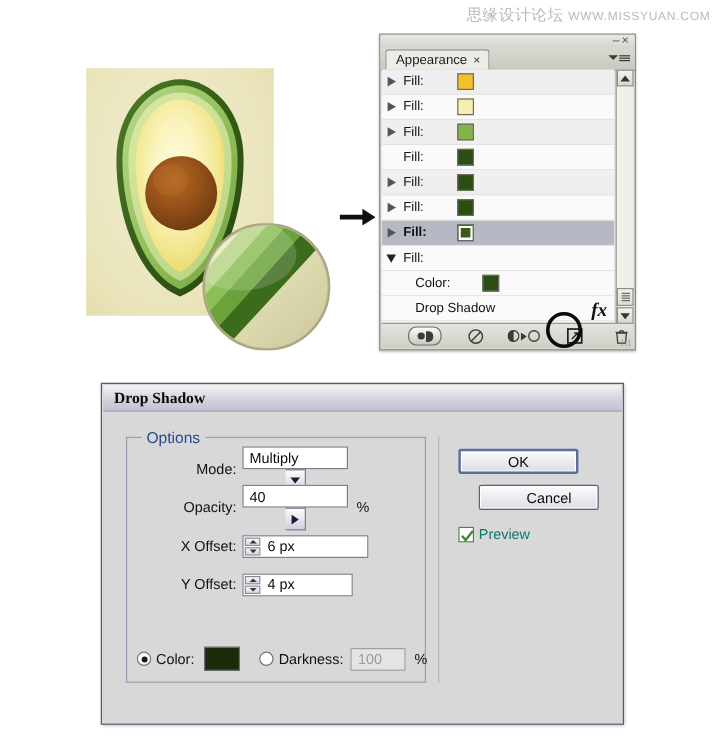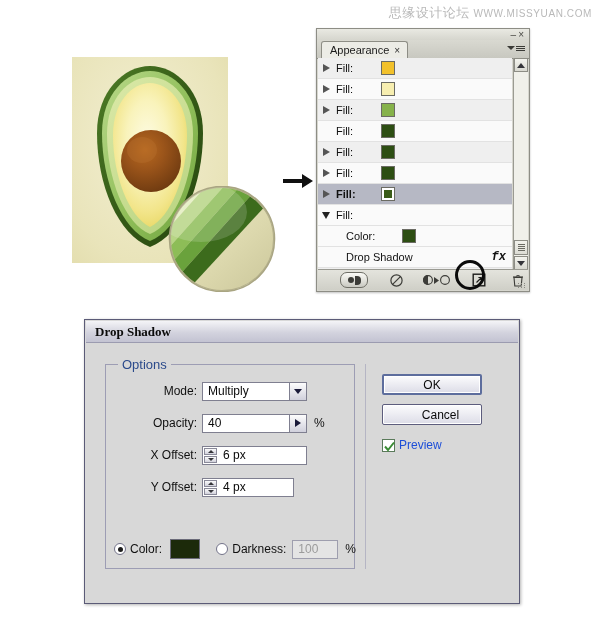--- a/index.html
+++ b/index.html
@@ -126,22 +126,22 @@
     width:14px;height:14px;
     border:1px solid #6b6b63;
     box-sizing:border-box;
   }
   .swatch.framed{
     box-shadow:inset 0 0 0 2px #ffffff;
   }
   .row.indent .lbl{margin-left:28px;}
   .row .fx{
     position:absolute;right:6px;top:3px;
-    font-family:Liberation Mono, monospace;
-    font-style:italic;font-weight:bold;font-size:12px;color:#111;
+    font-family:Liberation Serif, serif;
+    font-style:italic;font-weight:bold;font-size:16px;color:#111;
   }
 
   
   #panel-scroll{
     position:absolute;left:196px;top:29px;width:15px;height:212px;
     background:#f0f0ea;border-left:1px solid #9a9a92;
     box-sizing:border-box;
   }
   .sb-btn{
     width:14px;height:14px;background:linear-gradient(#f4f4ee,#d8d8d0);
@@ -235,21 +235,21 @@
     font-size:12px;color:#101010;box-sizing:border-box;
   }
   .text-input{
     height:19px;background:#ffffff;
     border:1px solid #7f7f90;
     box-sizing:border-box;
     font-size:12px;color:#0a0a0a;
     display:flex;align-items:center;
     padding-left:5px;
   }
-  .combo-wrap{display:flex;align-items:flex-end;}
+  .combo-wrap{display:flex;align-items:center;flex-direction:column;}
   .combo-arrow{
     width:17px;height:19px;
     background:linear-gradient(#fdfdfd,#d0d0dc);
     border:1px solid #7f7f90;border-left:none;
     box-sizing:border-box;
     display:flex;align-items:center;justify-content:center;
   }
   .combo-arrow .chev.dn{border-top-color:#1a1a3a;border-left-width:4px;border-right-width:4px;}
   .spin-box{
     display:flex;align-items:center;
@@ -313,31 +313,31 @@
     width:100px;height:21px;
     background:linear-gradient(#fcfcfd,#dcdce7);
     border:1px solid #5d5d7d;
     border-radius:2px;
     box-sizing:border-box;
     display:flex;align-items:center;justify-content:center;
     font-size:12px;color:#0a0a0a;
     box-shadow:inset 0 0 0 1px #ffffff;
   }
   #btn-ok{position:absolute;left:8px;top:10px;border:2px solid #5d6d9d;}
-  #btn-cancel{position:absolute;left:8px;top:40px;padding-left:17px;}
+  #btn-cancel{position:absolute;left:25px;top:40px;padding-left:17px;}
   #preview-row{
     position:absolute;left:8px;top:74px;
     display:flex;align-items:center;gap:4px;
   }
   #preview-check{
     width:13px;height:13px;background:#fff;border:1px solid #5a7a5a;
     box-sizing:border-box;position:relative;
   }
   #preview-check svg{position:absolute;left:1px;top:1px;}
-  #preview-label{font-size:12px;color:#1d4ed8;}
+  #preview-label{font-size:12px;color:#0f766e;}
   #dialog-divider{
     position:absolute;left:279px;top:21px;width:1px;height:205px;
     background:#b5b5c4;
   }
 </style>
 </head>
 <body>
 
 <div class="abs" id="watermark">
   <span class="cn">思缘设计论坛</span>

